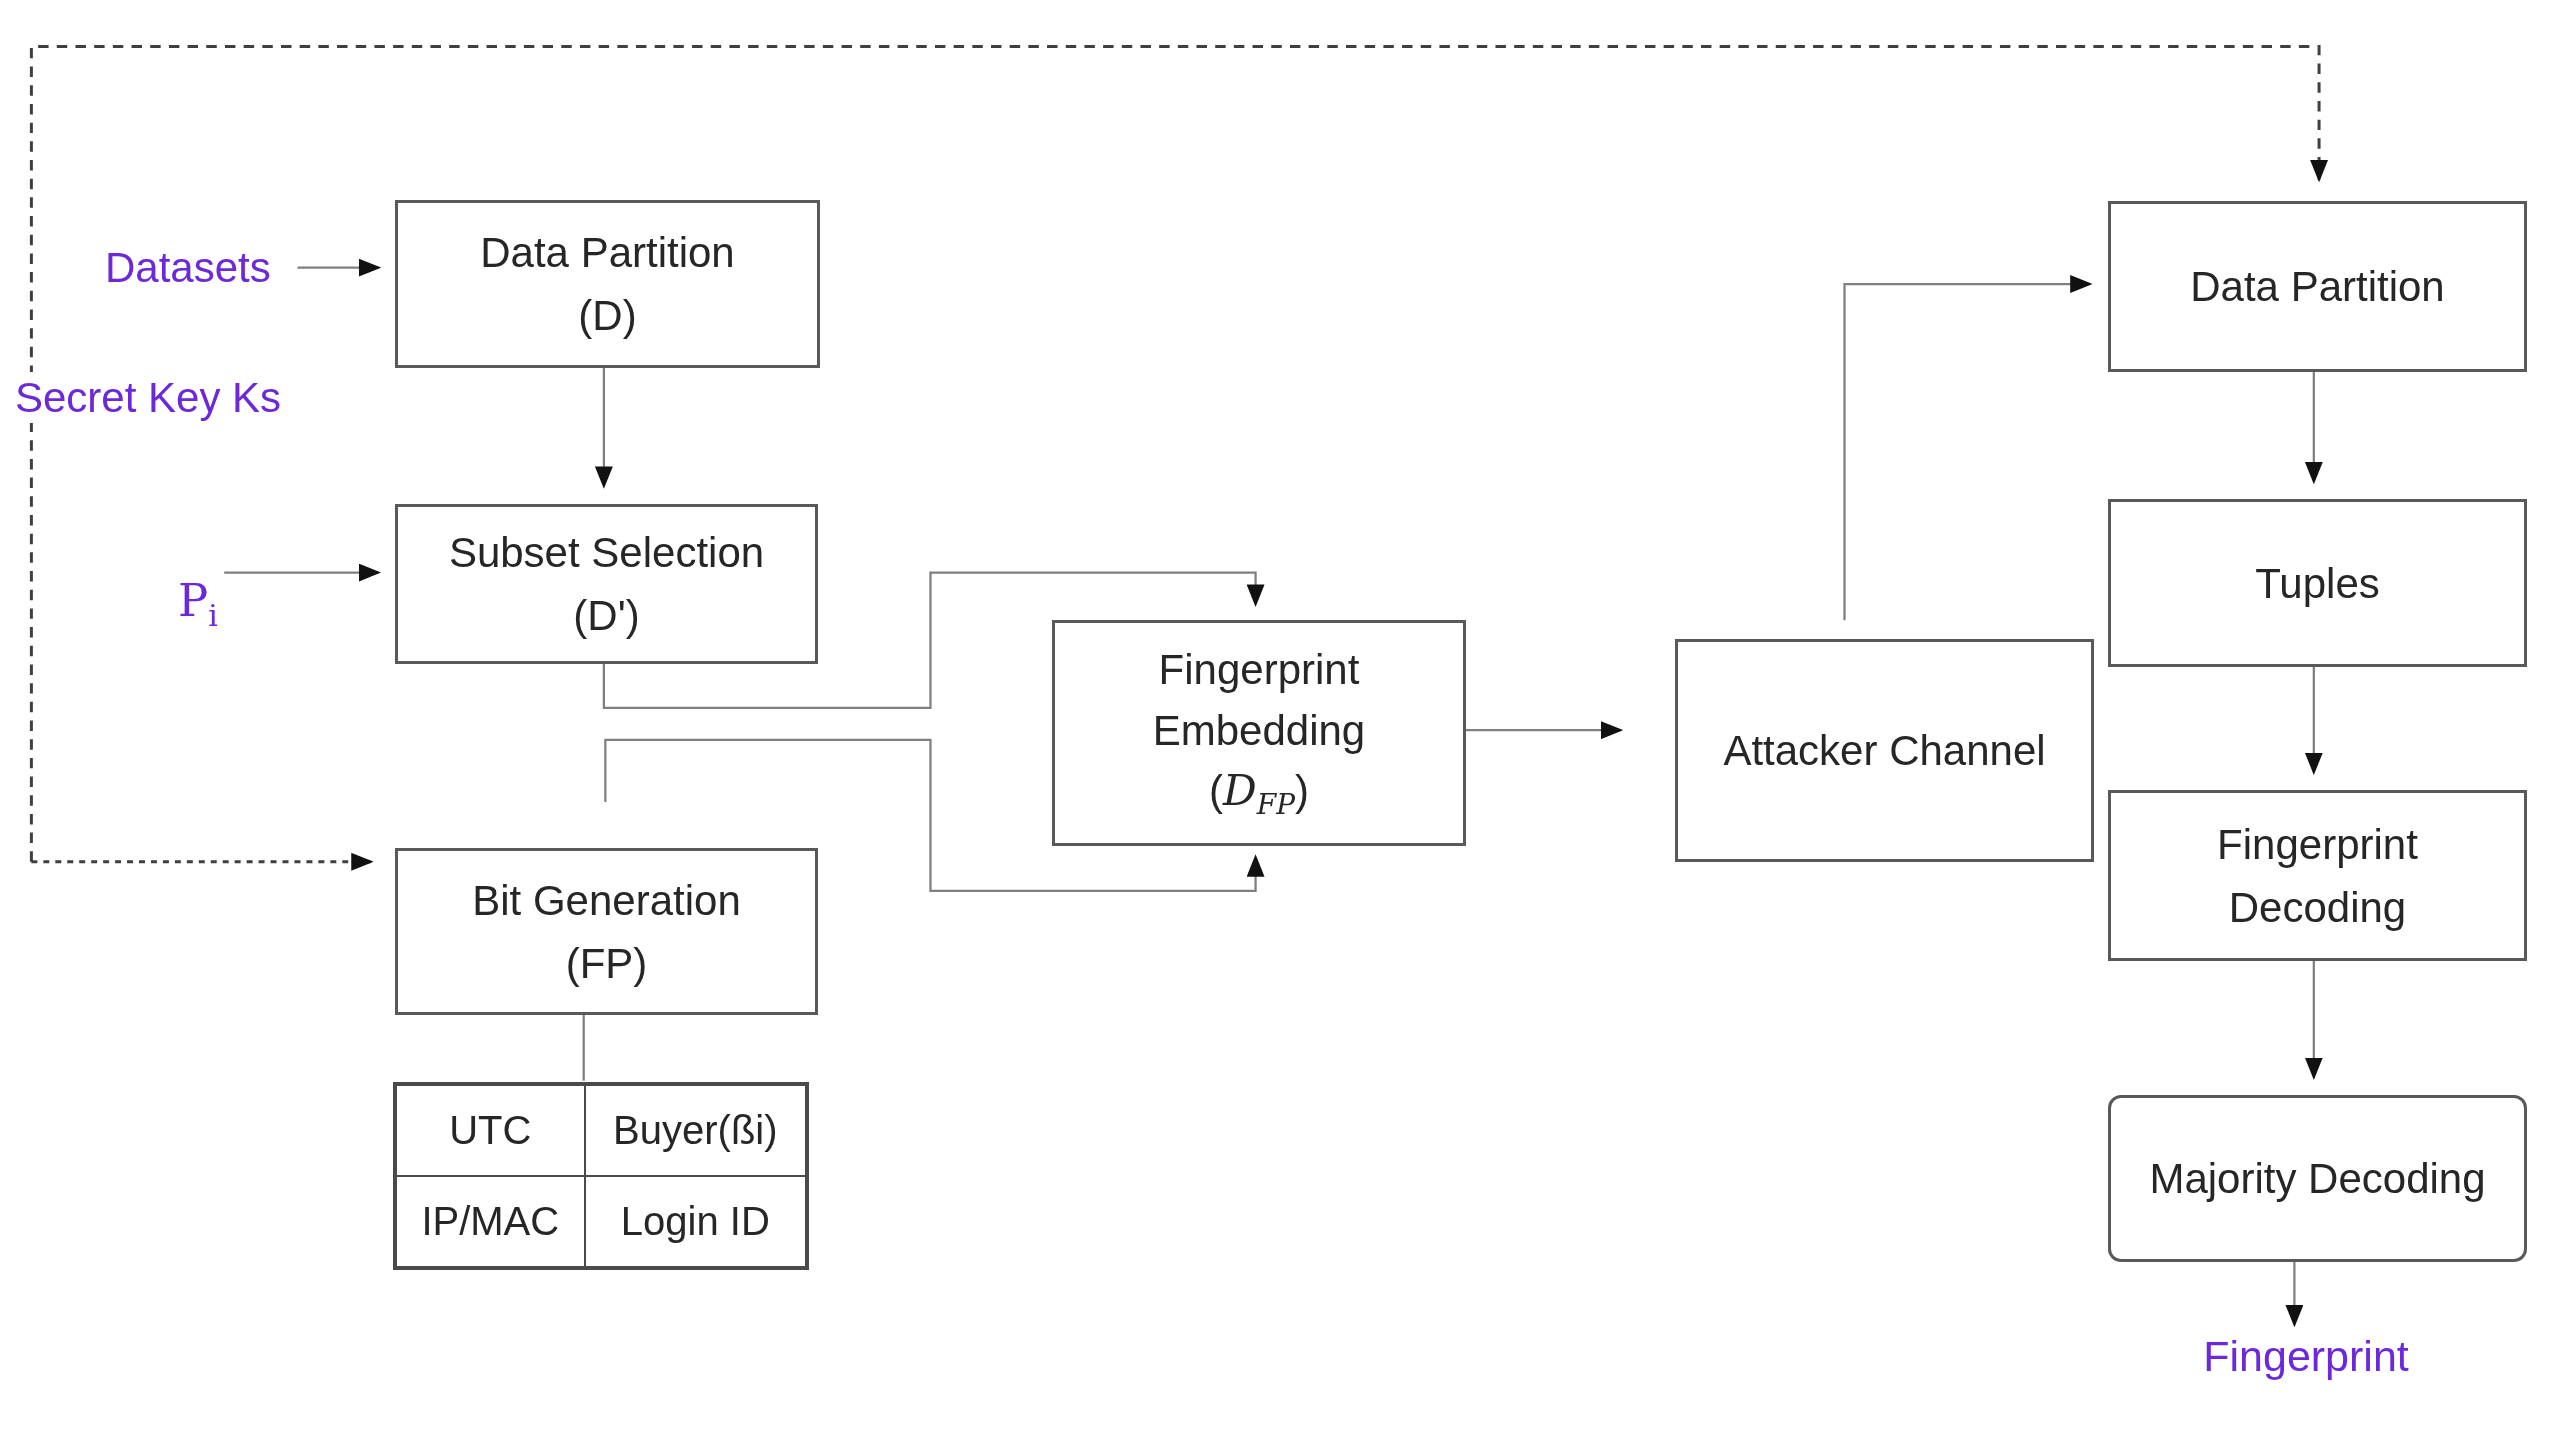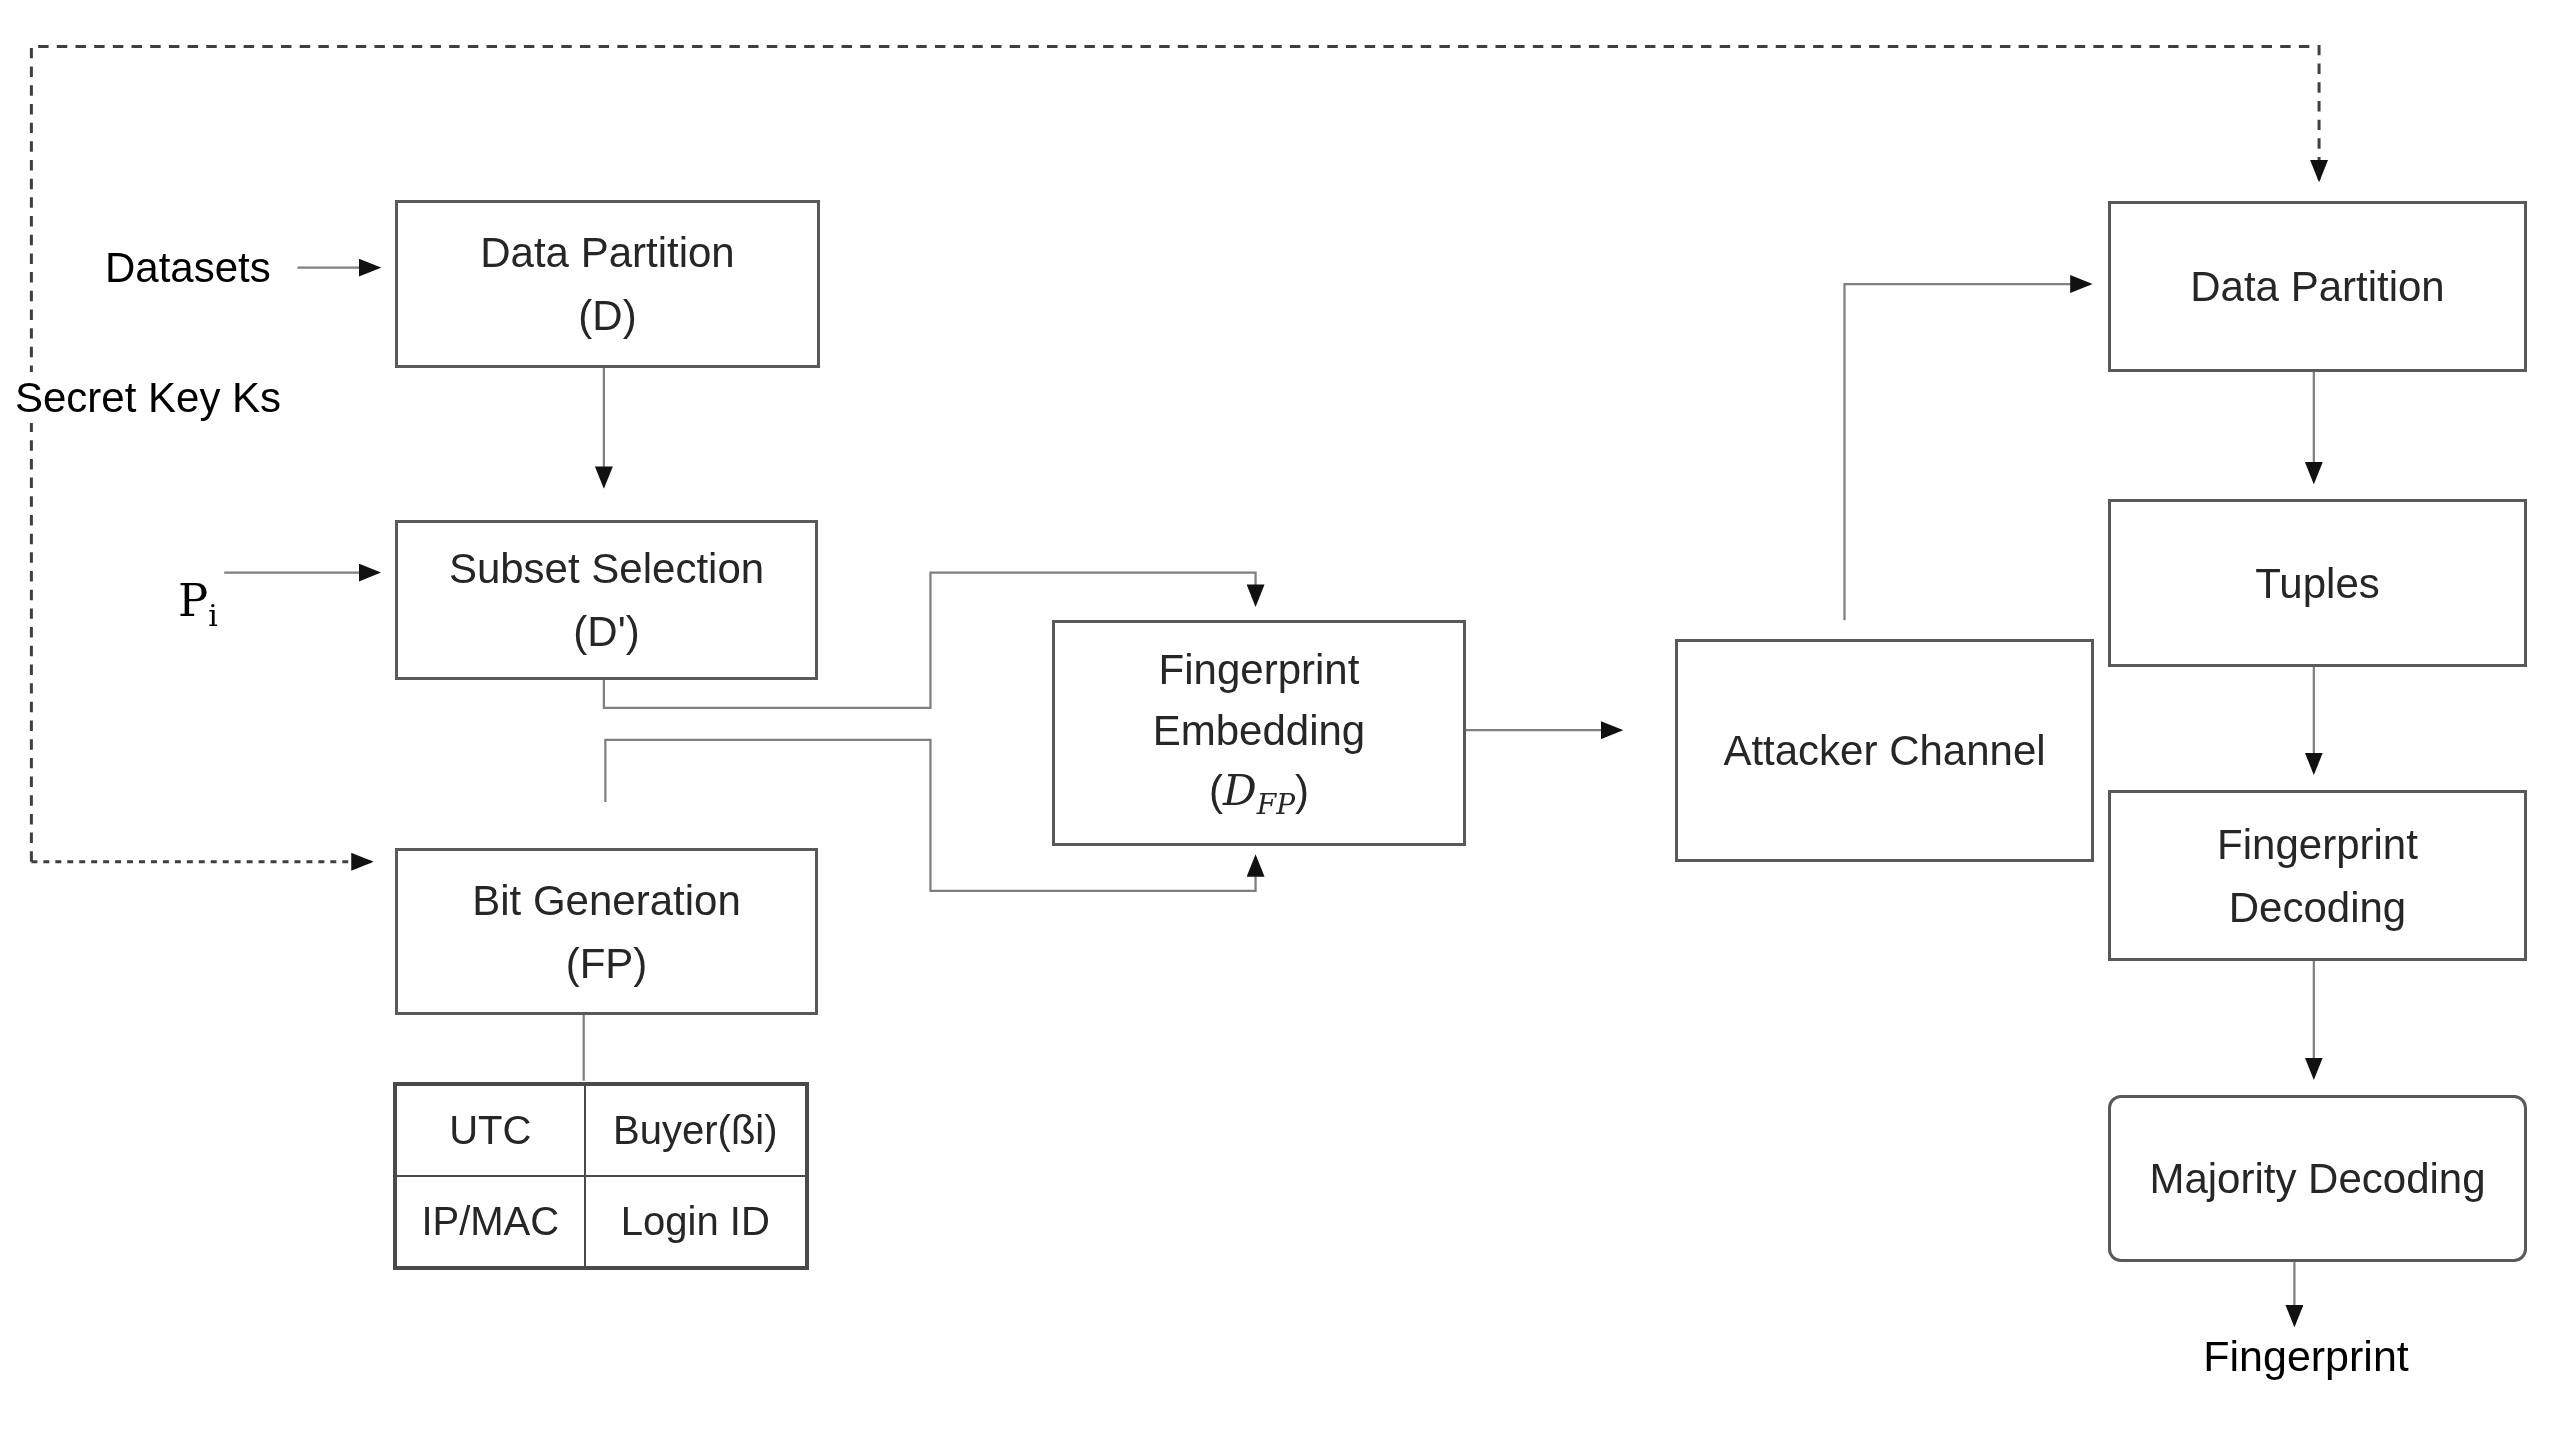--- a/index.html
+++ b/index.html
@@ -7,30 +7,30 @@
        font-family:"Liberation Sans",sans-serif;color:#262626;}
   #stage{position:relative;width:2550px;height:1450px;background:#ffffff;}
   #wires{position:absolute;left:0;top:0;width:100%;height:100%;}
 
   .box{position:absolute;border:3px solid #595959;background:#ffffff;
        display:flex;flex-direction:column;align-items:center;justify-content:center;
        text-align:center;font-size:42px;line-height:1.5;color:#262626;z-index:2;}
   .box .bl{white-space:nowrap;}
 
   .b-dpl{left:395px;top:200px;width:419px;height:162px;}
-  .b-sub{left:395px;top:520px;width:417px;height:154px;}
+  .b-sub{left:395px;top:504px;width:417px;height:154px;}
   .b-bit{left:395px;top:804px;width:417px;height:161px;margin-top:44px;}
   .b-fpe{left:1052px;top:620px;width:408px;height:220px;line-height:1.45;}
   .b-att{left:1638px;top:639px;width:413px;height:217px;margin-left:37px;}
   .b-dpr{left:2108px;top:201px;width:413px;height:165px;}
   .b-smt{left:2108px;top:499px;width:413px;height:162px;}
   .b-fpd{left:2108px;top:790px;width:413px;height:165px;}
   .b-maj{left:2108px;top:1095px;width:413px;height:161px;border-radius:13px;}
 
-  .lbl{position:absolute;font-size:42px;white-space:nowrap;z-index:3;color:#000000;}
+  .lbl{position:absolute;font-size:42px;white-space:nowrap;z-index:3;color:#6d28d9;}
   .l-datasets{left:105px;top:244px;}
   .l-secret{left:13.5px;top:372px;background:#ffffff;padding:1.5px 6px 1.5px 1.5px;}
   .l-pi{left:178px;top:574px;font-family:"DejaVu Serif",serif;font-size:45px;}
   .l-pi sub{font-size:30px;}
   .l-out{left:2160px;top:1329px;width:292px;text-align:center;white-space:normal;
          font-size:43px;line-height:1.3;background:transparent;}
 
   .math{font-family:"DejaVu Serif",serif;font-style:italic;}
   .math sub{font-size:28px;font-style:italic;}
 

